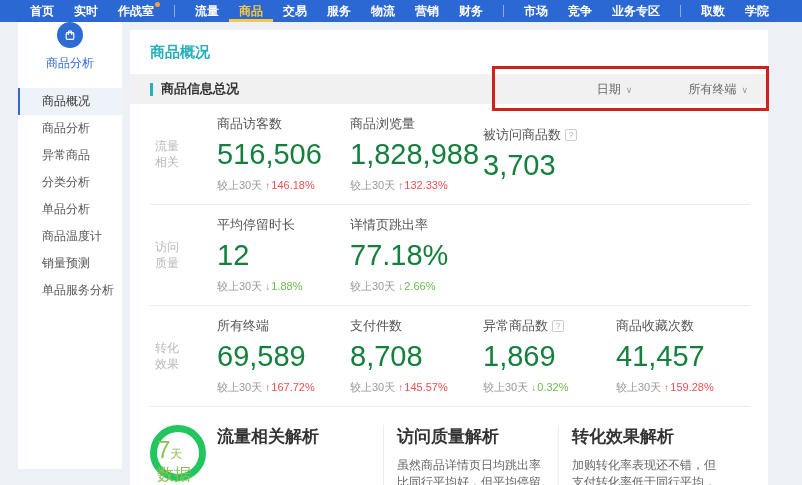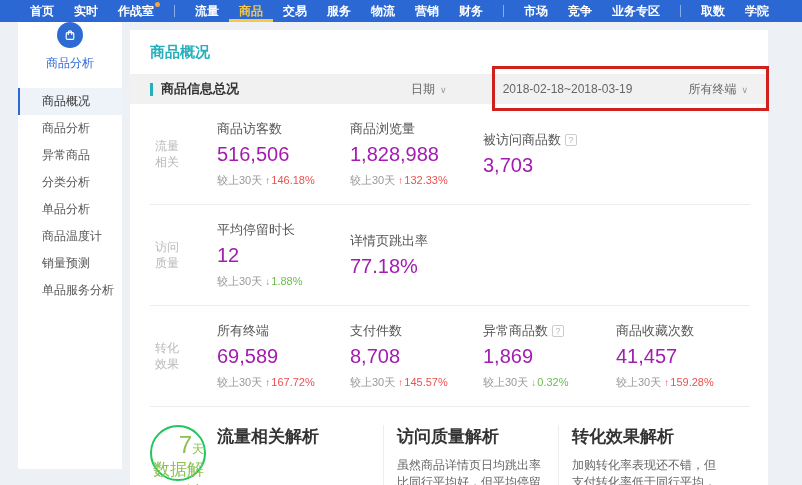--- a/index.html
+++ b/index.html
@@ -38,33 +38,33 @@
   .filters { margin-left:auto; display:flex; align-items:center; gap:56px; font-size:12px; color:#666; }
   .filter { cursor:pointer; white-space:nowrap; }
   .chev { color:#999; font-size:9px; margin-left:5px; }
 
   
   .mrow { display:flex; align-items:center; height:101px; margin:0 18px 0 20px; padding-left:5px;
           border-bottom:1px solid #ececec; }
   .mgroup { width:62px; font-size:12px; color:#b9b9b9; line-height:16px; }
   .mcell { width:133px; }
   .mlabel { font-size:13px; color:#555; }
-  .mvalue { font-size:20px; color:#a21caf; margin-top:5px; }
+  .mvalue { font-size:29px; color:#15803d; margin-top:5px; }
   .mchange { font-size:11px; color:#999; margin-top:7px; }
   .up { color:#ed5050; }
   .down { color:#6bbd4f; }
   .arr { font-size:10px; margin-right:1px; }
   .help { display:inline-block; width:12px; height:12px; line-height:10px; text-align:center;
           border:1px solid #ccc; border-radius:2px; color:#bbb; font-size:9px; margin-left:4px;
           vertical-align:1px; cursor:pointer; }
 
   
   .insights { display:flex; padding:18px 18px 0 20px; }
   .ibadge { width:67px; }
-  .icircle { width:56px; height:56px; border:2px solid #22c55e; border-radius:50%; text-align:right;
+  .icircle { width:56px; height:56px; border:7px solid #22c55e; border-radius:50%; text-align:left;
              color:#8cc152; padding-top:5px; }
   .icircle .num { font-size:24px; line-height:26px; }
   .icircle .unit { font-size:12px; }
   .icircle .cap { font-size:17px; }
   .icol { width:166px; }
   .icol.sep { border-left:1px solid #ededed; padding-left:13px; width:175px; }
   .icol-title { font-size:17px; font-weight:bold; color:#333; margin-bottom:9px; }
   .icol-text { font-size:12px; color:#666; line-height:17px; width:150px; }
 
   
@@ -117,21 +117,20 @@
   </div>
 </aside>
 
 <main class="content">
   <h1 class="page-title">商品概况</h1>
 
   <div class="section-bar">
     <span class="section-title">商品信息总况</span>
     <div class="filters">
       <span class="filter"><span>日期</span><span class="chev">∨</span></span>
-      <span class="filter">2018-02-18~2018-03-19</span>
       <span class="filter"><span>所有终端</span><span class="chev">∨</span></span>
     </div>
   </div>
 
   <div class="mrow">
     <div class="mgroup">
       <div>流量</div>
         <div>相关</div>
     </div>
     <div class="mcell">
@@ -157,20 +156,21 @@
         <div>质量</div>
     </div>
     <div class="mcell">
       <div class="mlabel"><span>平均停留时长</span></div>
       <div class="mvalue">12</div>
       <div class="mchange"><span>较上30天</span> <span class="down"><span class="arr">↓</span><span>1.88%</span></span></div>
     </div>
     <div class="mcell">
       <div class="mlabel"><span>详情页跳出率</span></div>
       <div class="mvalue">77.18%</div>
+      <div class="mchange"><span>较上30天</span> <span class="down"><span class="arr">↓</span><span>2.66%</span></span></div>
     </div>
     <div class="mcell"></div>
     <div class="mcell"></div>
   </div>
 
   <div class="mrow">
     <div class="mgroup">
       <div>转化</div>
         <div>效果</div>
     </div>

